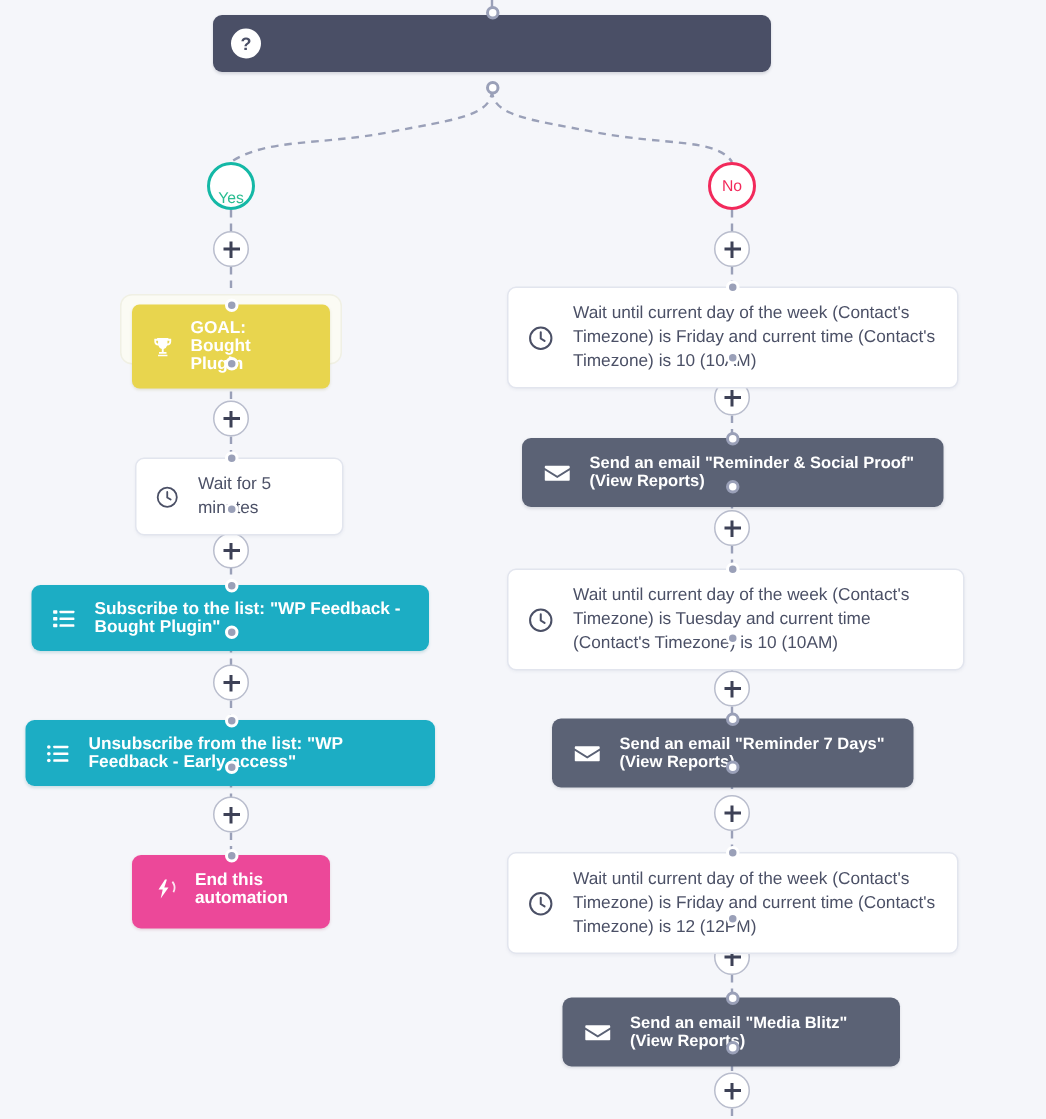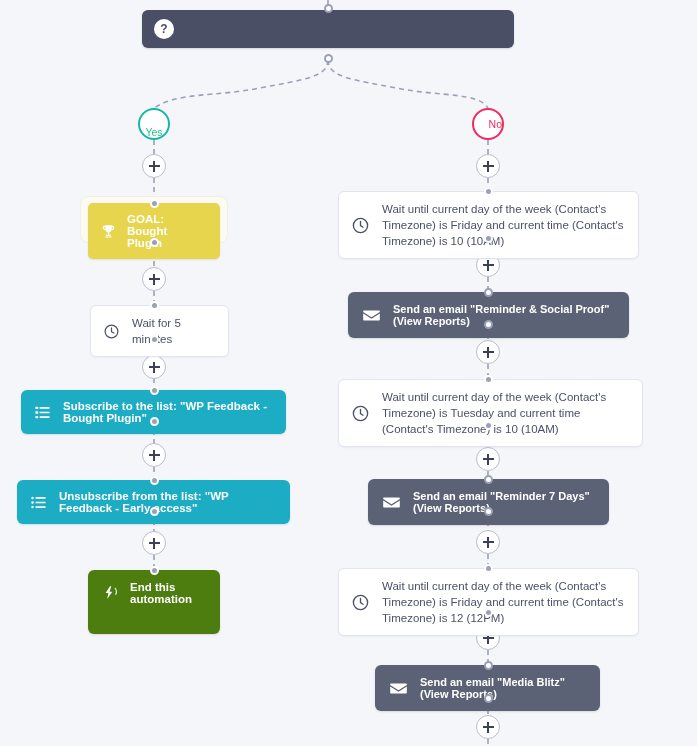--- a/index.html
+++ b/index.html
@@ -115,43 +115,43 @@
     color: #ffffff;
     padding: 10px 16px 10px 13px;
     font-size: 11.5px;
     font-weight: bold;
     box-shadow: 0 1px 2px rgba(20,120,140,0.18);
   }
   .list-node .node-icon { margin-right: 12px; }
 
   
   .end-node {
-    background: #4d7c0f;
+    background: #ec4899;
     color: #ffffff;
-    padding: 11px 18px 29px 15px;
+    padding: 11px 18px 14px 15px;
     font-size: 11.5px;
     font-weight: bold;
     box-shadow: 0 1px 2px rgba(160,50,85,0.18);
   }
   .end-node .node-icon { margin-right: 11px; }
 
   
   .branch-circle {
     position: absolute;
     width: 32px; height: 32px;
     border-radius: 50%;
     background: #ffffff;
     display: flex;
     align-items: center;
     justify-content: center;
     font-size: 10.5px;
     box-sizing: border-box;
   }
   .branch-yes { border: 2px solid #14b8a6; color: #2bbd92; align-items: flex-end; }
-  .branch-no  { border: 2px solid #f2295b; color: #f2295b; justify-content: flex-end; }
+  .branch-no  { border: 2px solid #f2295b; color: #f2295b; }
 
   
   .plus-btn {
     position: absolute;
     width: 24px; height: 24px;
     border-radius: 50%;
     background: #ffffff;
     border: 1px solid #b9bdcd;
     box-sizing: border-box;
     display: flex;

